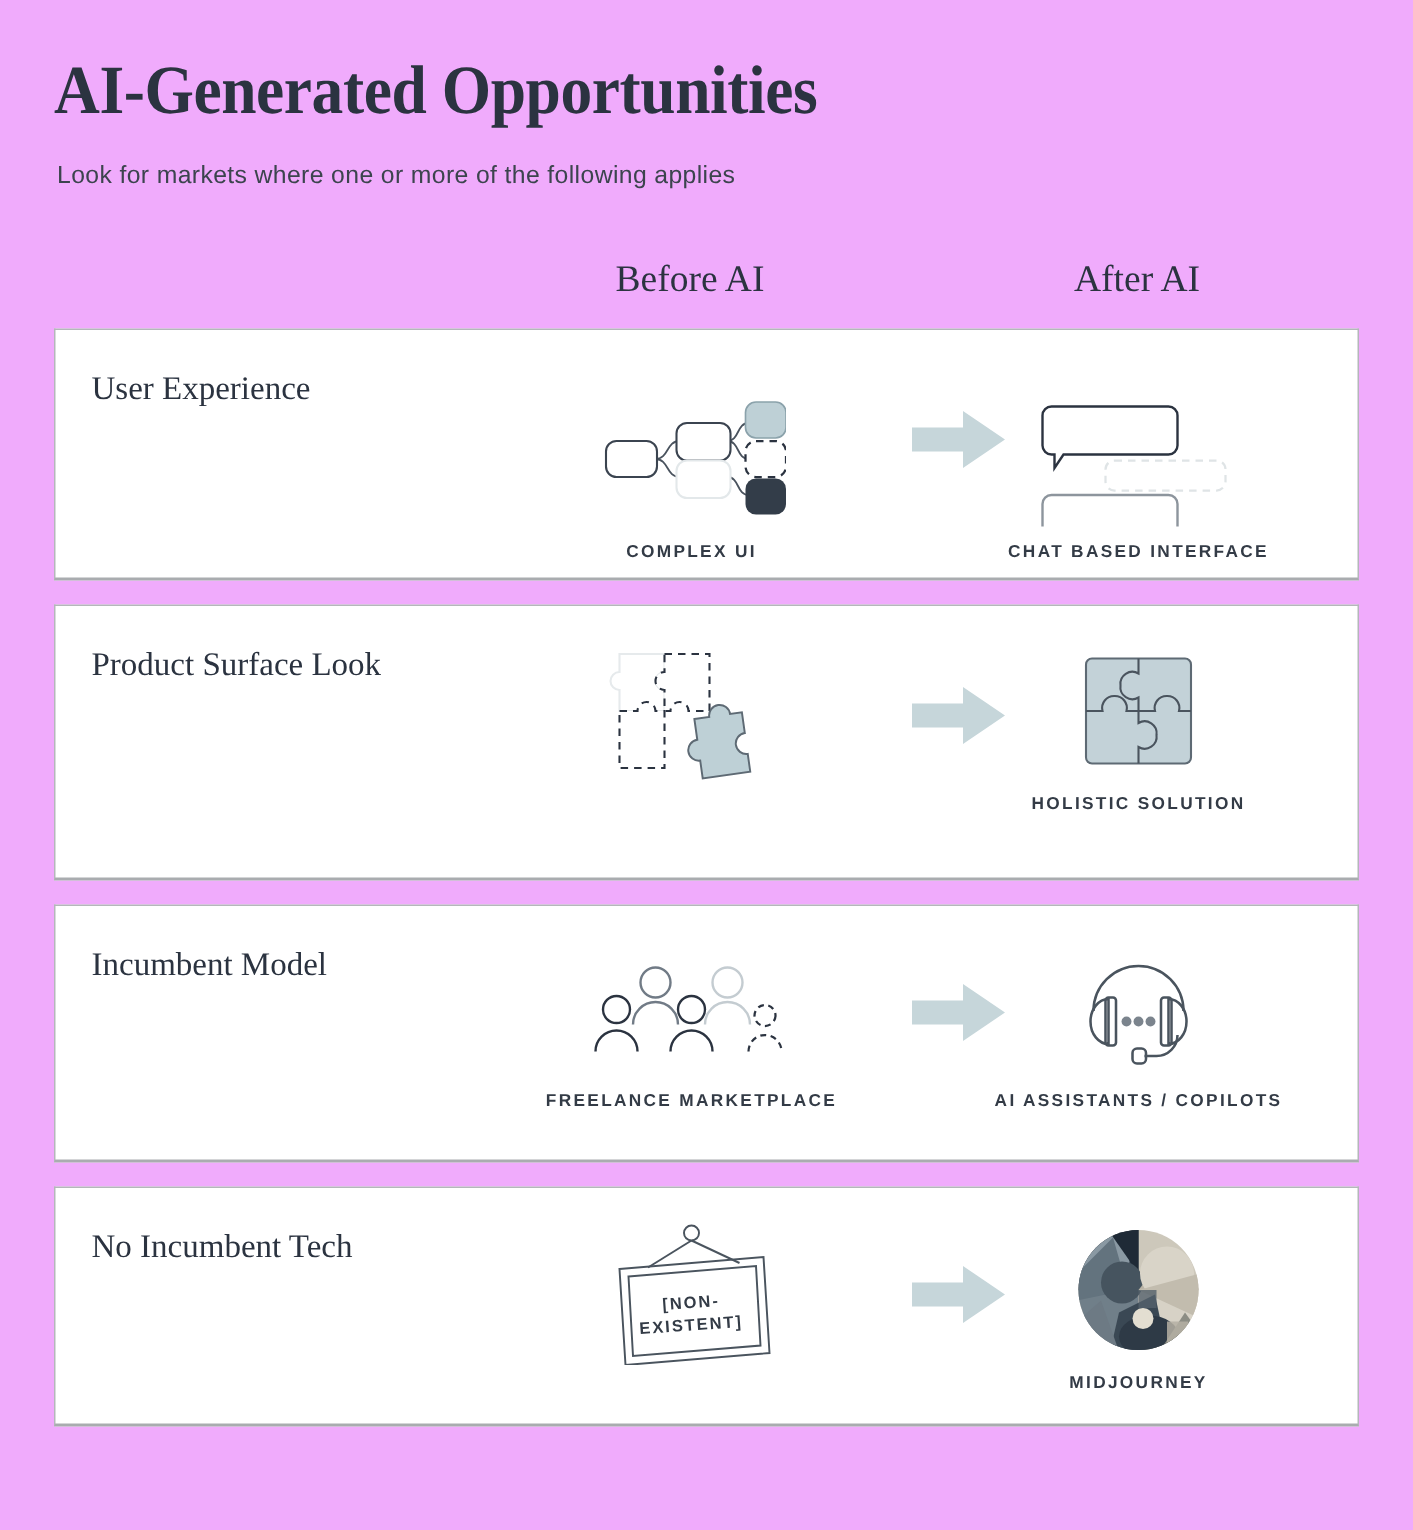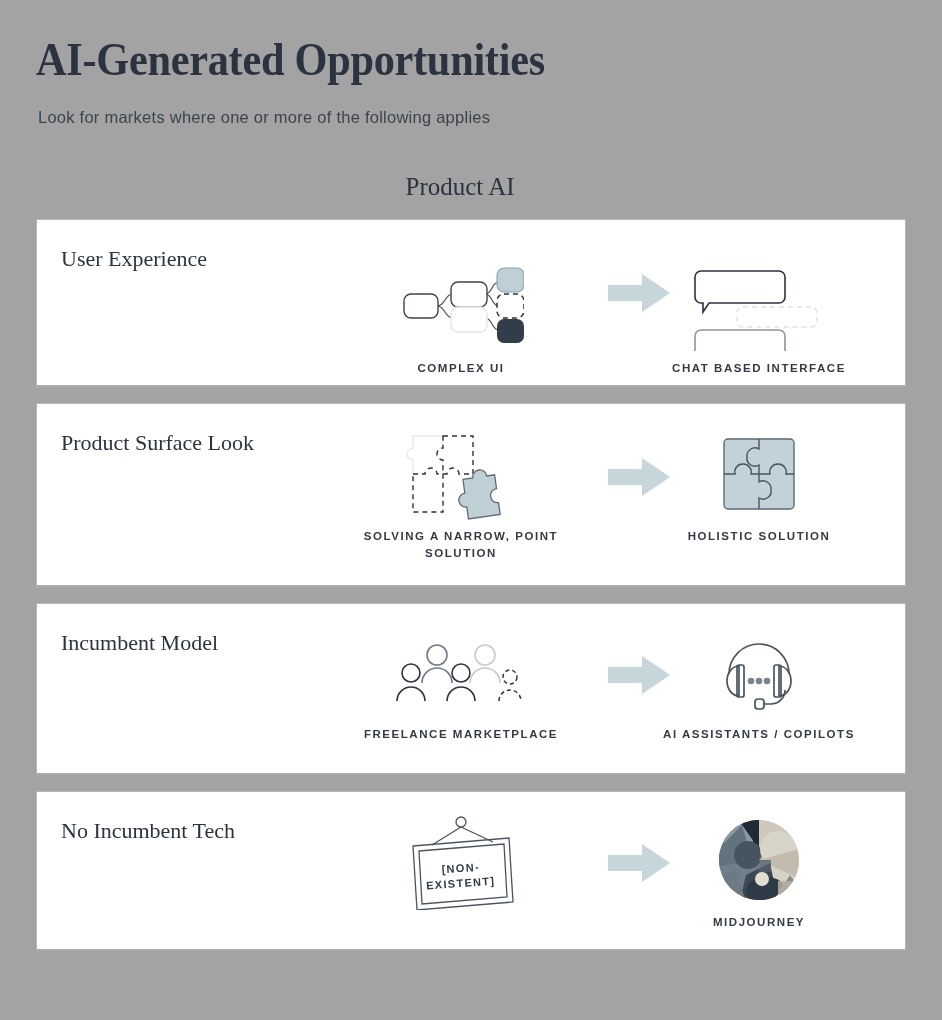--- a/index.html
+++ b/index.html
@@ -10,21 +10,21 @@
   }
   body {
     font-family: "Liberation Sans", sans-serif;
     color: #2d3640;
     -webkit-font-smoothing: antialiased;
   }
   .page {
     position: relative;
     width: 942px;
     min-height: 1020px;
-    background: #a3a3a3;
+    background: #f0abfc;
     padding: 0;
   }
 
   
   .header { padding: 34px 36px 0 36px; }
   .title {
     font-family: "Liberation Serif", serif;
     font-size: 46px;
     font-weight: 700;
     letter-spacing: -0.3px;
@@ -133,21 +133,22 @@
 <body>
 
 <div class="page">
 
   <div class="header">
     <h1 class="title">AI-Generated Opportunities</h1>
     <div class="subtitle">Look for markets where one or more of the following applies</div>
   </div>
 
   <div class="col-headers">
-    <div class="col-head before">Product AI</div>
+    <div class="col-head before">Before AI</div>
+    <div class="col-head after">After AI</div>
   </div>
 
   <div class="rows">
 
     <div class="row row-1">
       <div class="row-label">User Experience</div>
       <div class="cells">
 
         <div class="cell before">
           <div class="icon-box">
@@ -211,21 +212,20 @@
 
               <path d="M42 10 h30 v38 h-14 a6 6 0 0 0 -12 0 h-4 v-14 a6 6 0 0 1 0 -12 z" fill="#fff" stroke="#2b3340" stroke-width="1.4" stroke-dasharray="5 4"></path>
 
               <path d="M12 48 h12 a6 6 0 0 1 12 0 h6 v38 h-30 z" fill="#fff" stroke="#2b3340" stroke-width="1.4" stroke-dasharray="5 4"></path>
 
               <g transform="translate(56,40) rotate(-8)">
                 <path d="M4 14 h10 a7 7 0 0 1 14 0 h8 v14 a7 7 0 0 0 0 14 v12 h-32 v-12 a7 7 0 0 1 0 -14 z" fill="#bed0d6" stroke="#5e6a74" stroke-width="1.3"></path>
               </g>
             </svg>
           </div>
-          <div class="cap">SOLVING A NARROW, POINT SOLUTION</div>
         </div>
 
         <div class="arrow">
           <svg width="66" height="42" viewBox="0 0 66 42">
             <path d="M2 13 H36 V2 L64 21 L36 40 V29 H2 Z" fill="#c6d6da"></path>
           </svg>
         </div>
 
         <div class="cell after">
           <div class="icon-box">

